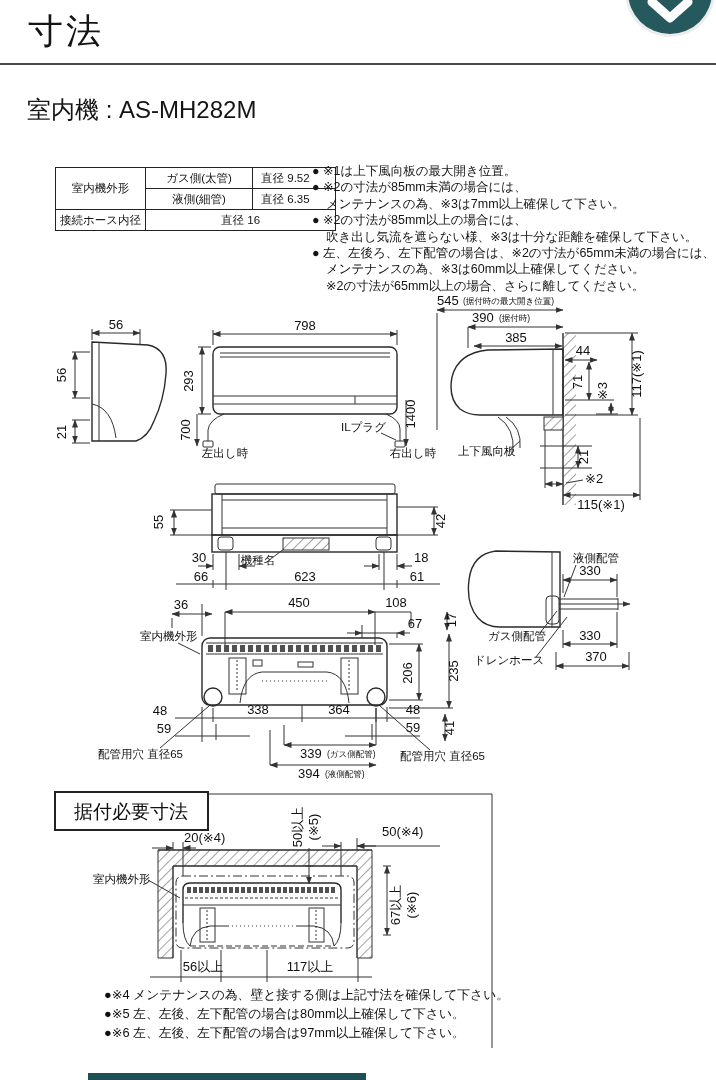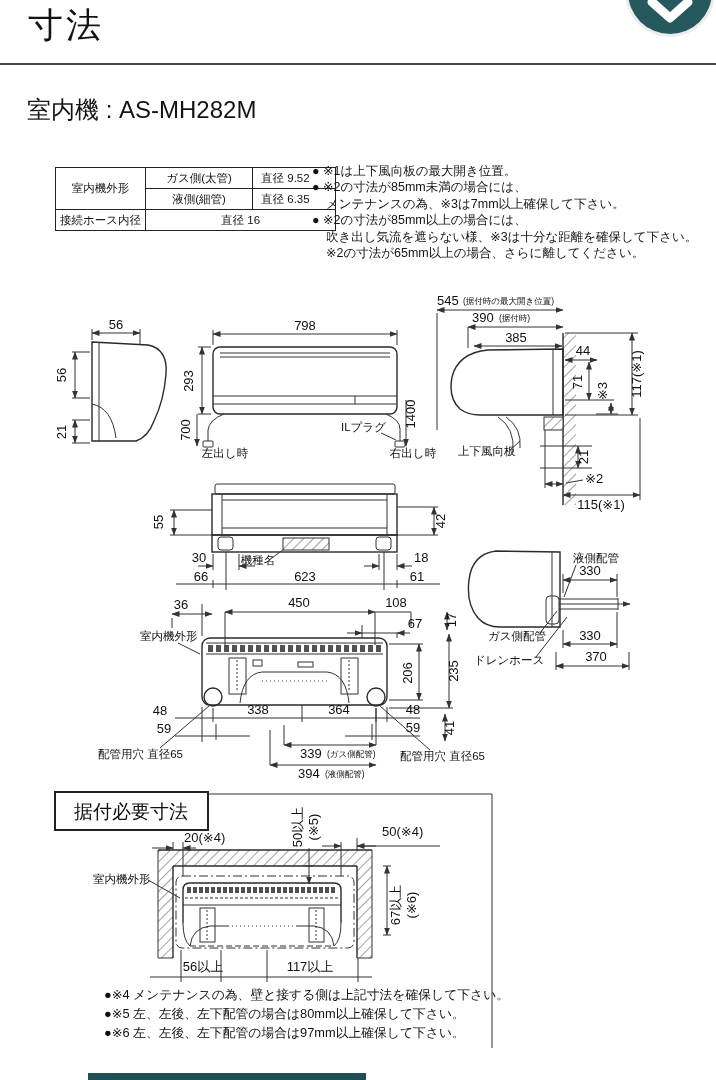--- a/index.html
+++ b/index.html
@@ -1,18 +1,18 @@
 <!DOCTYPE html>
 <html><head>
 <meta charset="utf-8">
 <style>
   html,body{margin:0;padding:0;background:#fff;}
   body{width:716px;height:1080px;overflow:hidden;font-family:"Liberation Sans","DejaVu Sans",sans-serif;color:#141414;}
   .page{position:relative;width:716px;height:1080px;background:#fff;}
-  .h-title{position:absolute;left:28px;top:2px;font-size:35px;font-weight:500;letter-spacing:3px;}
+  .h-title{position:absolute;left:28px;top:8px;font-size:35px;font-weight:500;letter-spacing:3px;}
   .divider{position:absolute;left:0;top:63px;width:716px;height:2px;background:#474747;}
   .scroll-btn{position:absolute;left:628px;top:-50px;width:84px;height:84px;border-radius:50%;background:#26595d;box-shadow:0 0 0 3px #ececec;}
   .scroll-btn svg{position:absolute;left:0;bottom:2px;}
   .unit-title{position:absolute;left:27px;top:94px;font-size:24px;font-weight:500;white-space:nowrap;}
   .spec-table{position:absolute;left:55px;top:167px;border-collapse:collapse;font-size:11.5px;}
   .spec-table td{border:1.6px solid #222;padding:0 4px;height:20px;text-align:center;white-space:nowrap;}
   .spec-table .c1{width:80px;}
   .spec-table .c2{width:98px;}
   .spec-table .c3{width:70px;text-align:left;padding-left:8px;}
   .notes{position:absolute;left:294px;top:163px;font-size:12.5px;line-height:16.4px;white-space:nowrap;}
@@ -62,20 +62,22 @@
     </tr>
   </tbody>
     </table>
 
   <div class="notes">
     <div class="note-line b">● ※1は上下風向板の最大開き位置。</div>
     <div class="note-line b">● ※2の寸法が85mm未満の場合には、</div>
     <div class="note-line">メンテナンスの為、※3は7mm以上確保して下さい。</div>
     <div class="note-line b">● ※2の寸法が85mm以上の場合には、</div>
     <div class="note-line">吹き出し気流を遮らない様、※3は十分な距離を確保して下さい。</div>
+    <div class="note-line b">● 左、左後ろ、左下配管の場合は、※2の寸法が65mm未満の場合には、</div>
+    <div class="note-line">メンテナンスの為、※3は60mm以上確保してください。</div>
     <div class="note-line">※2の寸法が65mm以上の場合、さらに離してください。</div>
   </div>
 
   <svg class="draw" width="716" height="788" viewBox="0 292 716 788">
     <defs>
       <marker id="ae" markerUnits="userSpaceOnUse" markerWidth="9" markerHeight="7" refX="7.5" refY="3" orient="auto">
           <path d="M0,0L8,3L0,6Z" fill="#333"></path>
         </marker>
       <marker id="as" markerUnits="userSpaceOnUse" markerWidth="9" markerHeight="7" refX="0.5" refY="3" orient="auto">
           <path d="M8,0L0,3L8,6Z" fill="#333"></path>

